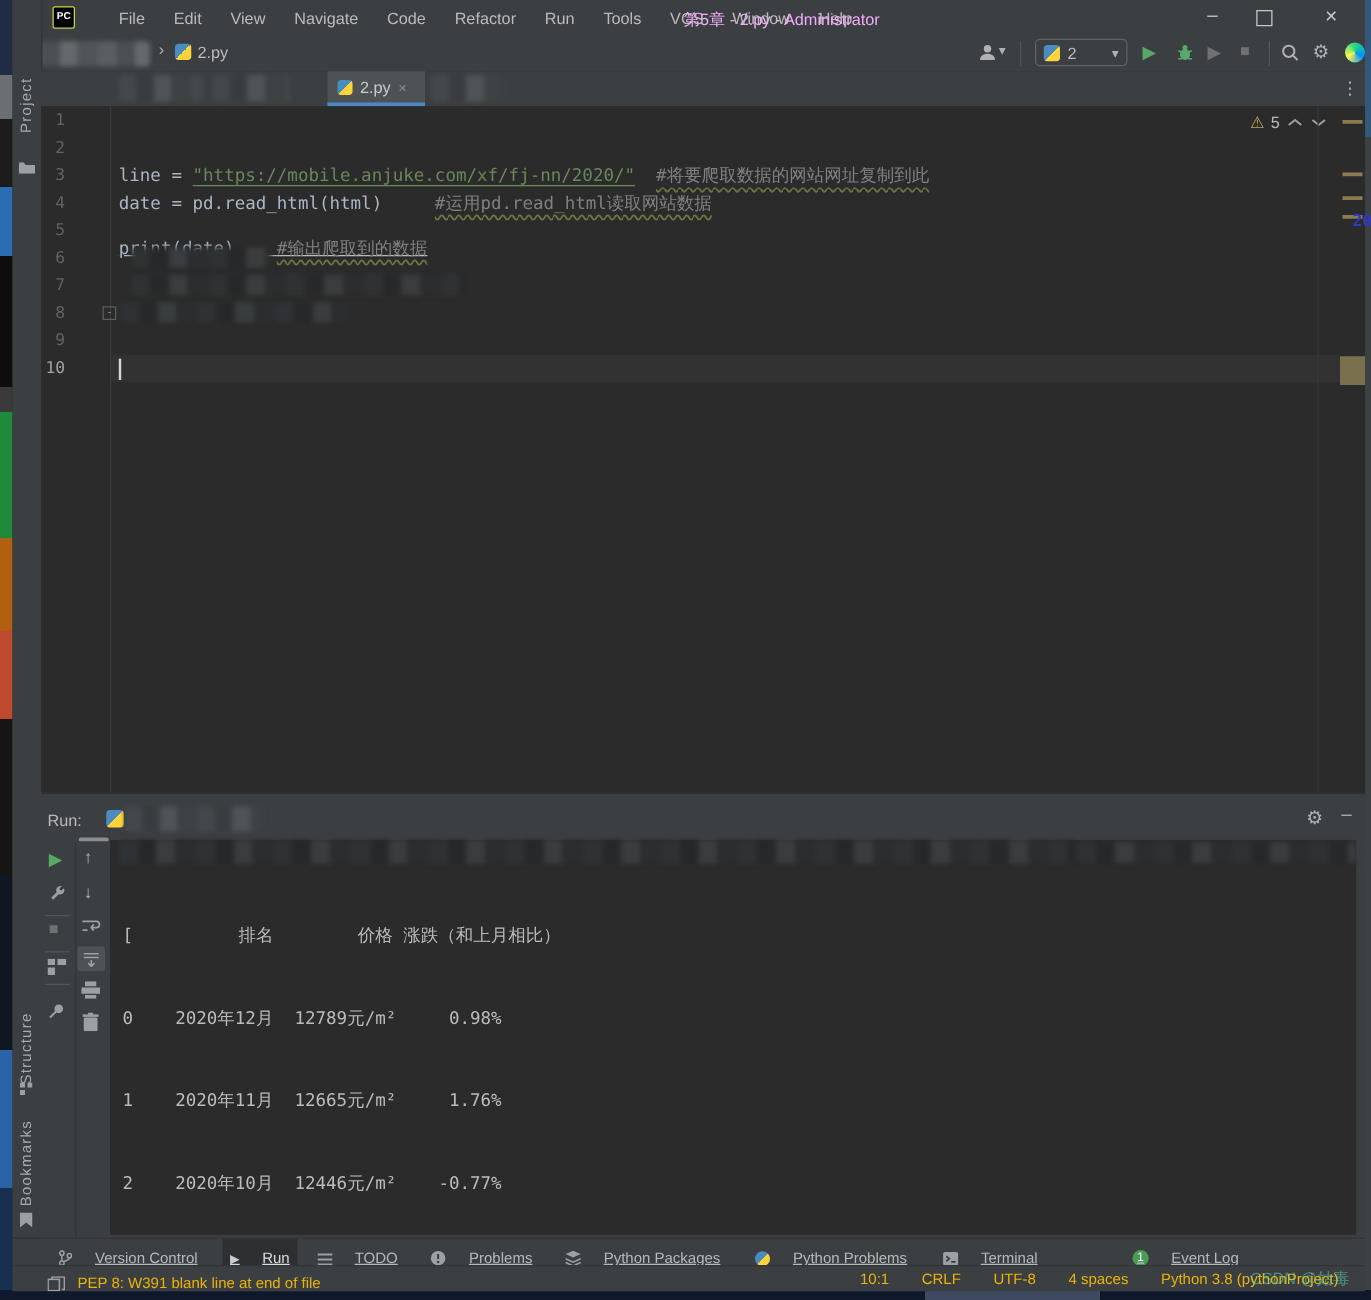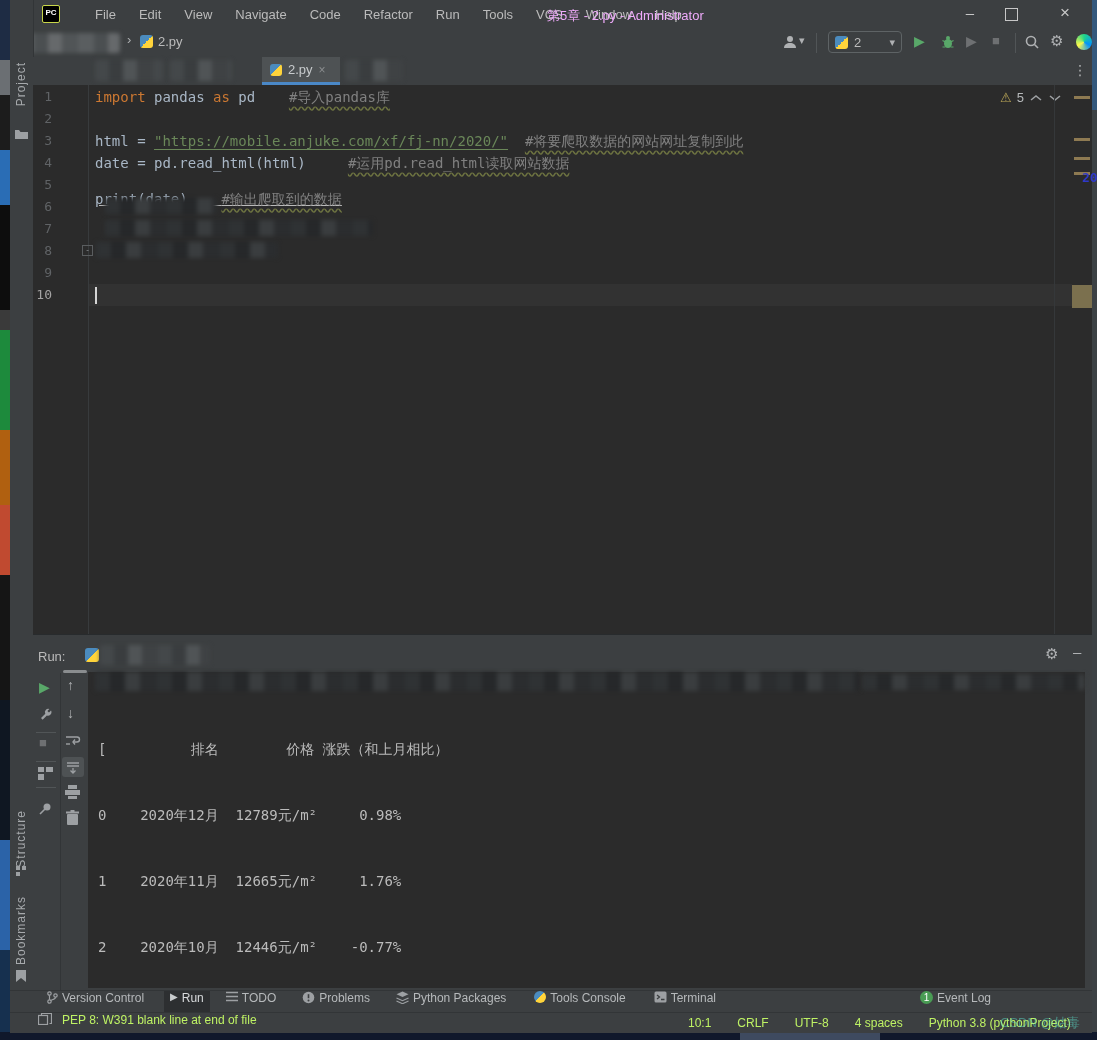--- a/index.html
+++ b/index.html
@@ -30,23 +30,23 @@
   .c-light{background:repeating-linear-gradient(90deg,#5a5e60 0 16px,#4b4f51 16px 30px,#66696b 30px 44px,#515557 44px 60px);}
   .c-mid{background:repeating-linear-gradient(90deg,#44484a 0 14px,#3a3d3f 14px 28px,#505456 28px 42px,#3f4244 42px 58px);}
   .c-dark{background:repeating-linear-gradient(90deg,#2f3234 0 15px,#26282a 15px 30px,#3a3d3f 30px 45px,#2b2d2f 45px 62px);}
   
   .runpanel{left:33px;top:634px;width:1059px;height:356px;background:#3c3f41;border-top:1px solid #282b2d;}
   .console{left:88px;top:672px;width:997px;height:316px;background:#2b2b2b;}
   .console-text{font-size:14px;line-height:22px;color:#bbbbbb;}
   
   .toolwinbar{left:10px;top:990px;width:1082px;height:22px;background:#3c3f41;border-top:1px solid #323537;
     display:flex;align-items:center;font-size:12px;color:#b6b9bb;}
-  .twb-item{display:flex;align-items:flex-start;gap:4px;padding:0 6px;height:22px;}
+  .twb-item{display:flex;align-items:flex-end;gap:18px;padding:0 6px;height:22px;text-decoration:underline;}
   .statusbar{left:10px;top:1012px;width:1082px;height:20px;background:#3c3f41;border-top:1px solid #323537;
-    font-size:12px;color:#bef264;display:flex;align-items:flex-start;}
+    font-size:12px;color:#eab308;display:flex;align-items:flex-end;}
   .sb-right{display:flex;gap:26px;}
   .sep-v{width:1px;height:20px;background:#515557;}
   .icon-glyph{color:#afb1b3;}
   .py-ico{border-radius:3px;background:linear-gradient(135deg,#4b8bbe 0 50%,#ffd43b 50% 100%);}
   svg{display:block;}
 </style>
 </head>
 <body>
 <div id="screen">
 
@@ -165,22 +165,21 @@
   <div class="gutter-num">4</div>
   <div class="gutter-num">5</div>
   <div class="gutter-num">6</div>
   <div class="gutter-num">7</div>
   <div class="gutter-num">8</div>
   <div class="gutter-num">9</div>
   <div class="gutter-num" style="color:#a4a3a3;">10</div>
 </div>
 <div class="abs" style="left:88px;top:85px;width:1px;height:549px;background:#383b3d;"></div>
 
-<div class="abs mono pre code-line" style="left:95px;top:86px;"><span class="kw">import</span><span class="id"> pandas </span><span class="kw">as</span><span class="id"> pd</span><span>    </span><span class="cm">#导入pandas库</span></div>
-<div class="abs mono pre code-line" style="left:95px;top:130px;"><span class="id">html </span><span class="id">= </span><span class="str">"https://mobile.anjuke.com/xf/fj-nn/2020/"</span><span>  </span><span class="cm">#将要爬取数据的网站网址复制到此</span></div>
+<div class="abs mono pre code-line" style="left:95px;top:130px;"><span class="id">line </span><span class="id">= </span><span class="str">"https://mobile.anjuke.com/xf/fj-nn/2020/"</span><span>  </span><span class="cm">#将要爬取数据的网站网址复制到此</span></div>
 <div class="abs mono pre code-line" style="left:95px;top:152px;"><span class="id">date </span><span class="id">= </span><span class="id">pd.read_html(html)</span><span>     </span><span class="cm">#运用pd.read_html读取网站数据</span></div>
 <div class="abs mono pre code-line" style="left:95px;top:188px;text-decoration:underline;"><span class="id">print(date)</span><span>    </span><span class="cm">#输出爬取到的数据</span></div>
 
 <div class="abs censor c-dark" style="left:105px;top:198px;width:112px;height:16px;"></div>
 <div class="abs censor c-dark" style="left:105px;top:220px;width:268px;height:16px;"></div>
 <div class="abs censor c-dark" style="left:96px;top:242px;width:182px;height:16px;"></div>
 <div class="abs" style="left:82px;top:245px;width:9px;height:9px;border:1px solid #5a5d5f;color:#9da0a3;font-size:8px;line-height:8px;text-align:center;">-</div>
 
 <div class="abs" style="left:1000px;top:90px;display:flex;align-items:center;gap:5px;">
   <span style="color:#bba757;font-size:13px;">⚠</span>
@@ -317,21 +316,21 @@
   <div class="twb-item" style="margin-left:14px;">
     <svg width="13" height="13">
           <path d="M6.5 0.5l6 2.7-6 2.7-6-2.7z" fill="#9da0a3"></path>
           <path d="M0.5 7l6 2.7 6-2.7" fill="none" stroke="#9da0a3" stroke-width="1.2"></path>
           <path d="M0.5 10l6 2.7 6-2.7" fill="none" stroke="#9da0a3" stroke-width="1.2"></path>
         </svg>
     <span>Python Packages</span>
   </div>
   <div class="twb-item" style="margin-left:16px;">
     <span class="py-ico" style="width:12px;height:12px;border-radius:50%;"></span>
-    <span>Tools Console</span>
+    <span>Python Problems</span>
   </div>
   <div class="twb-item" style="margin-left:16px;">
     <svg width="13" height="12">
           <rect x="0.5" y="0.5" width="12" height="11" rx="1.5" fill="#9da0a3"></rect>
           <path d="M3 4l2.5 2L3 8M7 8.5h3.5" stroke="#3c3f41" stroke-width="1.3" fill="none"></path>
         </svg>
     <span>Terminal</span>
   </div>
   <div class="twb-item" style="margin-left:auto;margin-right:95px;">
     <span style="width:13px;height:13px;border-radius:50%;background:#499c54;color:#fff;font-size:10px;display:inline-flex;align-items:center;justify-content:center;">1</span>

